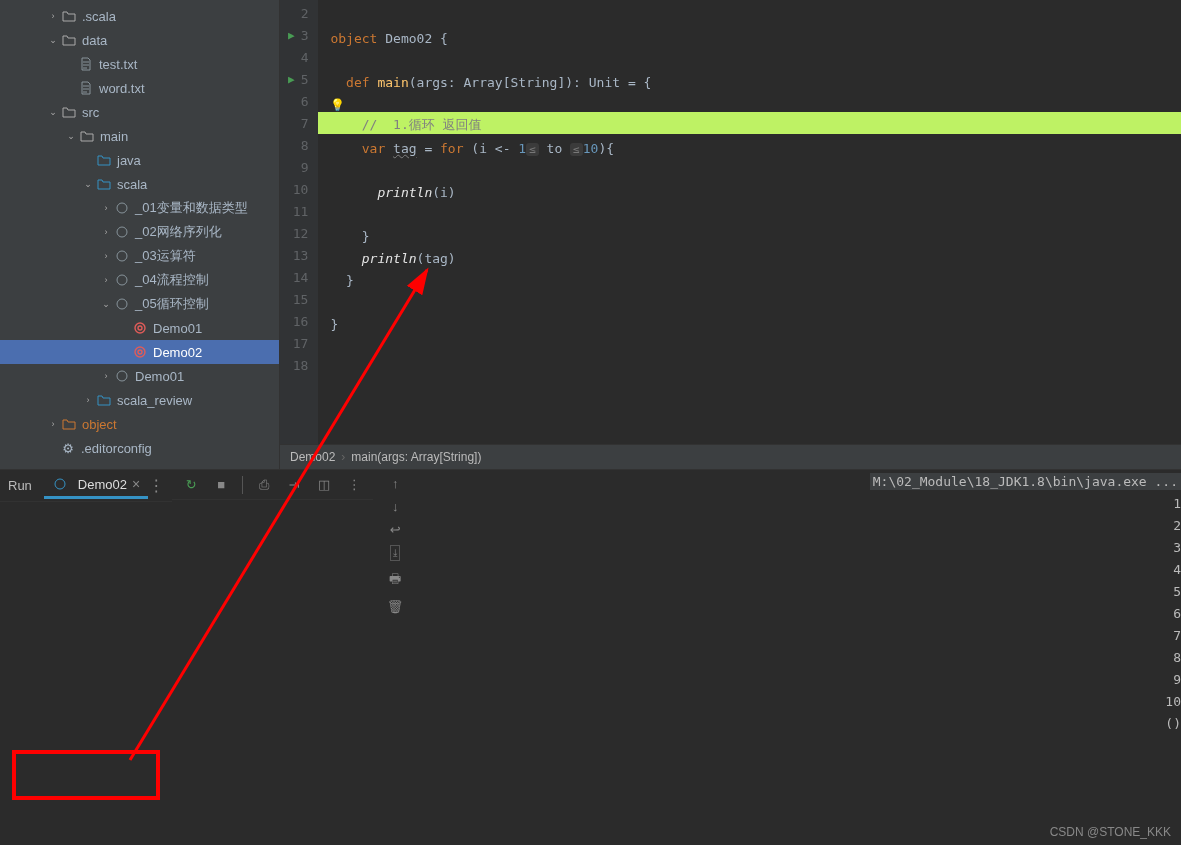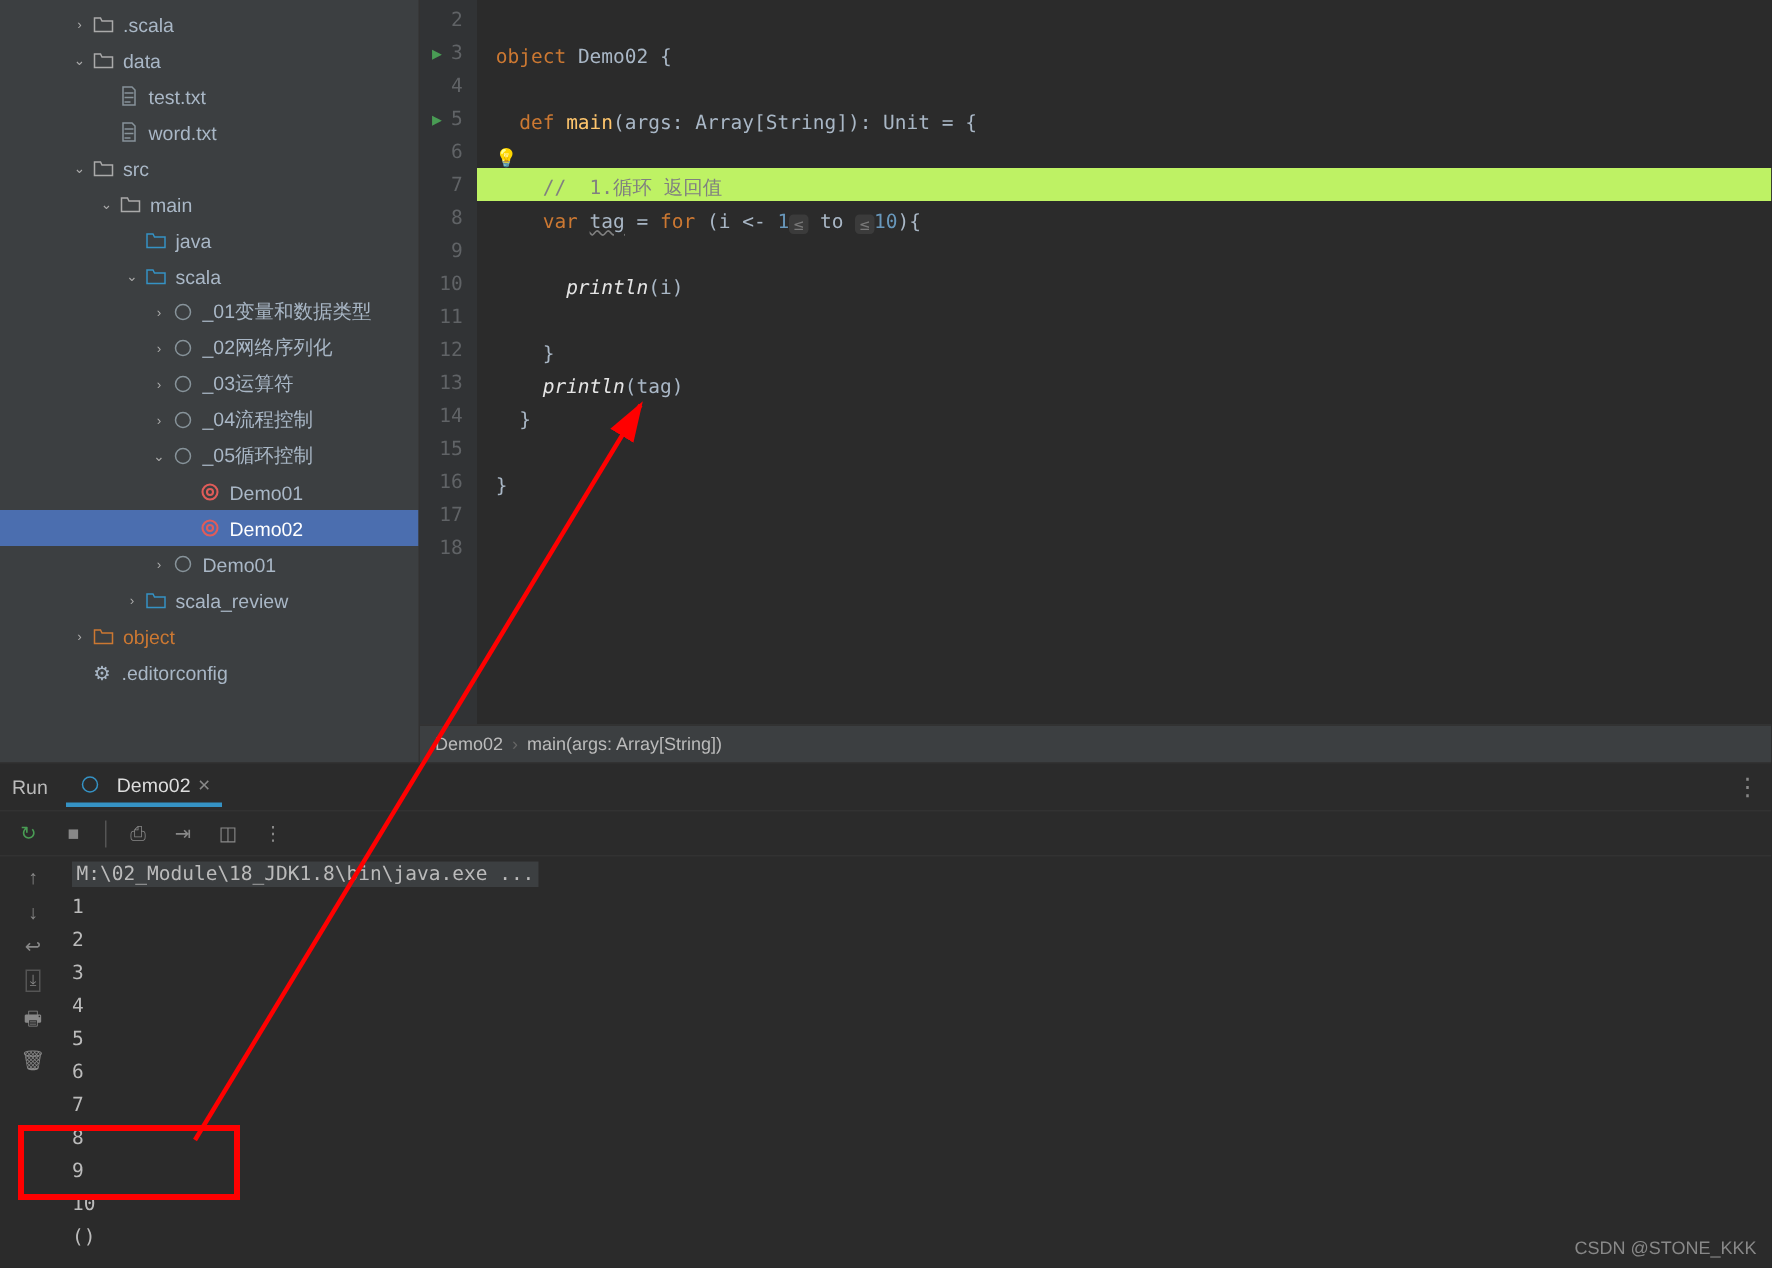--- a/index.html
+++ b/index.html
@@ -28,21 +28,21 @@
 .cline.hl { background:#bef264; }
 .kw { color:#cc7832; }
 .fn { color:#ffc66d; }
 .num { color:#6897bb; }
 .cmt { color:#808080; }
 .it { color:#e5e5e5; font-style:italic; }
 .hint { background:#3b3b3b; color:#787878; padding:0 3px; border-radius:3px; font-size:11px; }
 .bulb { color:#ffc66d; font-size:12px; }
 .crumbs { background:#3c3f41; border-top:1px solid #323232; height:25px; display:flex; align-items:center; padding:0 10px; font-size:12px; color:#bbb; }
 .crumb-sep { margin:0 6px; color:#666; }
-.bottom { background:#2b2b2b; border-top:1px solid #323232; display:flex; flex-direction:column; height:337px; }
+.bottom { background:#2b2b2b; border-top:1px solid #323232; display:flex; flex-direction:row; height:376px;text-align:right; }
 .run-tabs { display:flex; align-items:center; height:32px; padding:0 8px; border-bottom:1px solid #323232; }
 .run-label { color:#bbb; margin-right:12px; }
 .run-tab { display:flex; align-items:center; gap:5px; padding:4px 8px; border-bottom:3px solid #3592c4; color:#ddd; }
 .run-close { color:#888; font-size:14px; }
 .run-more { margin-left:auto; color:#888; font-size:16px; }
 .run-toolbar { display:flex; align-items:center; gap:12px; height:30px; padding:0 10px; border-bottom:1px solid #323232; color:#888; }
 .rt-btn { display:flex; align-items:center; justify-content:center; width:18px; height:18px; cursor:pointer; }
 .rt-sep { width:1px; height:18px; background:#555; }
 .run-body { display:flex; flex:1; overflow:auto; }
 .run-gutter { width:44px; padding:6px 0; display:flex; flex-direction:column; align-items:center; gap:8px; color:#888; }

